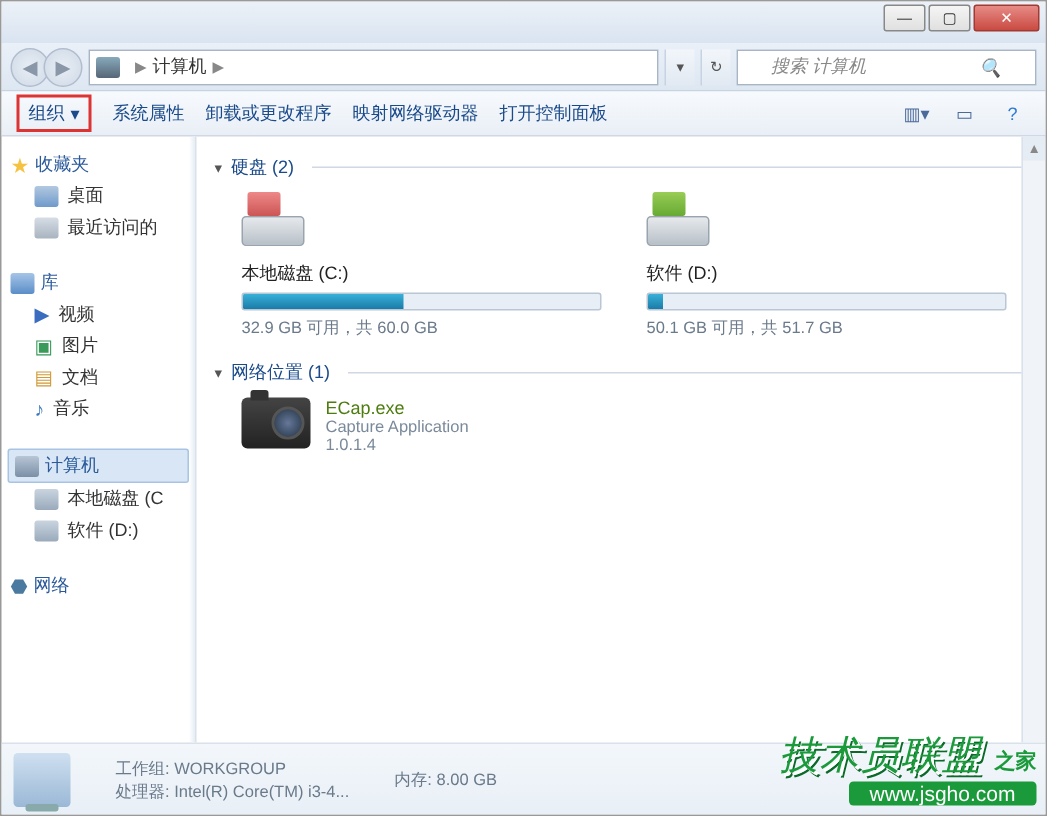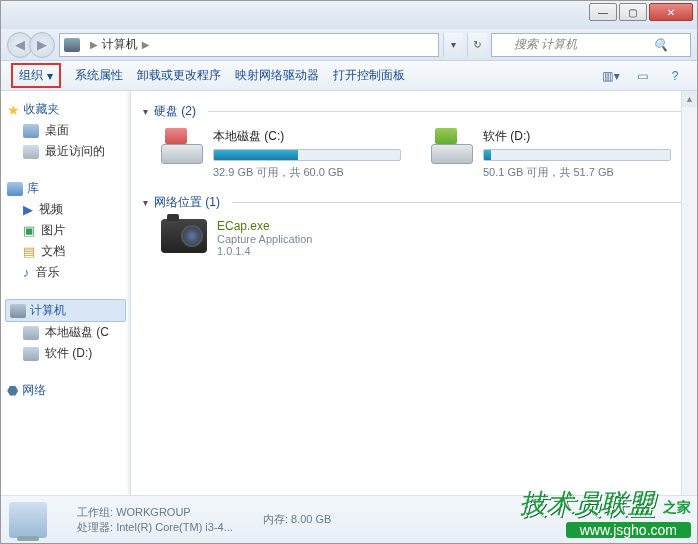--- a/index.html
+++ b/index.html
@@ -49,21 +49,21 @@
 .ico-doc { color: #d09a3a; font-size: 13px; }
 .ico-music { color: #3a7ac0; font-size: 13px; }
 .ico-net { color: #4a7aa0; font-size: 13px; }
 
 
 .content { flex: 1; padding: 8px 12px; overflow: auto; position: relative; }
 .group-head { display: flex; align-items: center; gap: 6px; font-size: 12px; color: #1a4a8a; margin: 4px 0 8px; }
 .group-head .tri { color: #555; font-size: 10px; }
 .group-head .line { flex: 1; height: 1px; background: #d0d8e3; margin-left: 6px; }
 .drives { display: flex; gap: 30px; margin: 0 0 14px 18px; }
-.drive { display: flex; gap: 10px; width: 240px; }
+.drive { display: flex; gap: 10px; width: 240px; flex-direction: column; }
 .drive-ico { width: 42px; height: 36px; position: relative; }
 .drive-ico .disk { position: absolute; bottom: 0; width: 42px; height: 20px; background: linear-gradient(#e6e9ec,#b8c0c8); border-radius: 3px; border: 1px solid #9aa4ae; }
 .drive-ico .label { position: absolute; top: 0; left: 4px; width: 22px; height: 16px; background: linear-gradient(#9c5,#6a3); border-radius: 2px; }
 .drive-ico.c .label { background: linear-gradient(#e88,#c55); }
 .drive-info { flex: 1; font-size: 12px; }
 .drive-name { color: #222; margin-bottom: 4px; }
 .bar { height: 12px; background: #e8eef5; border: 1px solid #bac6d4; border-radius: 2px; overflow: hidden; margin-bottom: 4px; }
 .bar .fill { height: 100%; background: linear-gradient(#38b0d8,#1a7ca8); }
 .drive-stat { color: #6a7a8a; font-size: 11px; }
 

